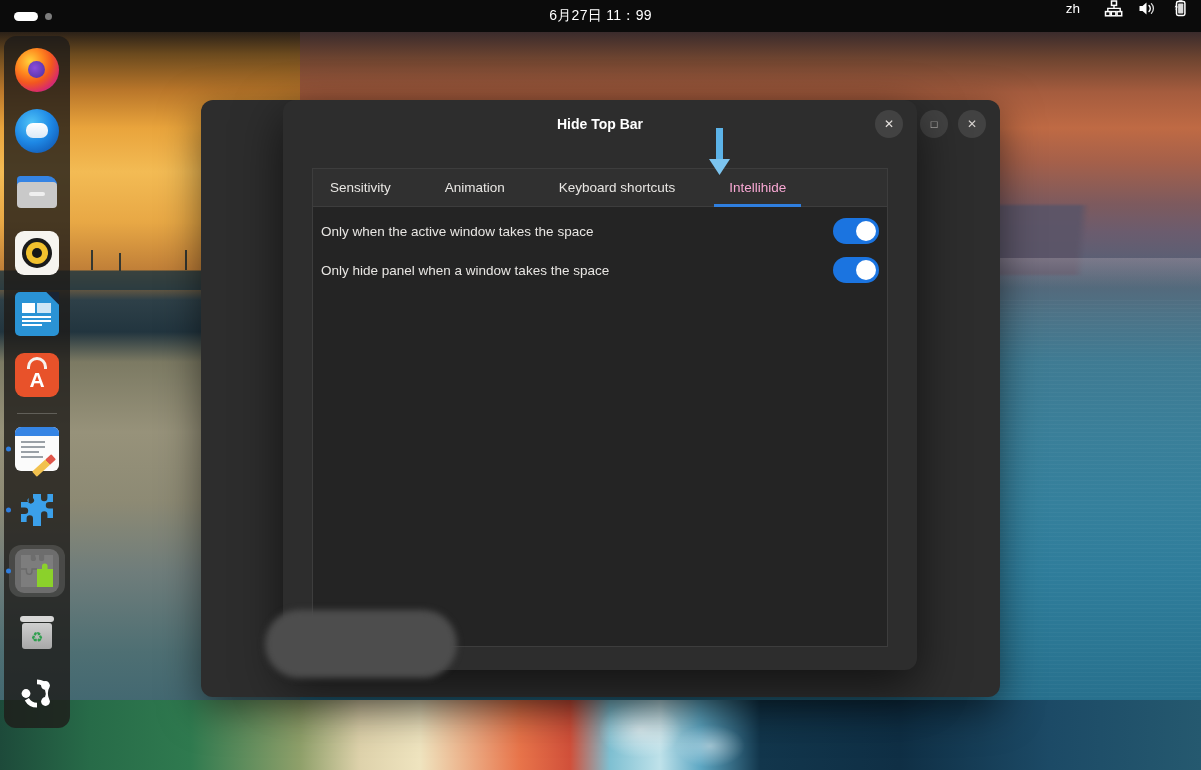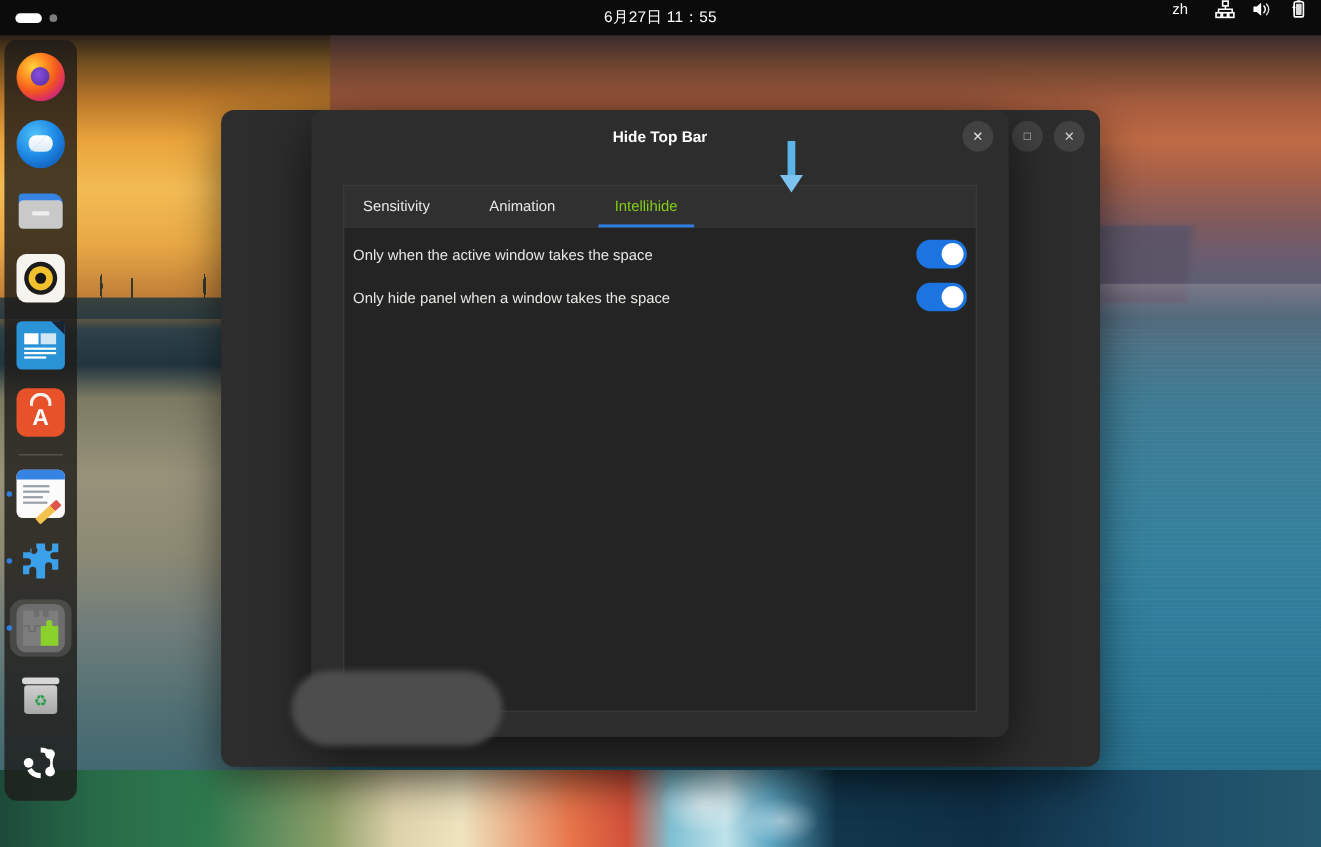--- a/index.html
+++ b/index.html
@@ -197,21 +197,21 @@
     border-bottom: 1px solid #3d3d3d;
     display: flex; align-items: stretch; gap: 20px;
   }
   .tab {
     position: relative;
     display: flex; align-items: center;
     padding: 0 17px;
     font-size: 13.5px; color: #e8e6e3;
     white-space: nowrap;
   }
-  .tab.active { color: #84cc16; }
+  .tab.active { color: #f9a8d4; }
   .tab.active::after {
     content: ""; position: absolute; left: 2px; right: 2px; bottom: -1px;
     height: 3px; background: #2f7fe0;
   }
 
   .content-panel {
     position: absolute; left: 29px; top: 107px;
     width: 576px; height: 440px;
     background: #242424;
     border: 1px solid #3d3d3d;
@@ -269,21 +269,21 @@
 </div>
 
 <div id="topbar">
 
   <div class="workspace-ind">
     <div class="ws-pill"></div>
     <div class="ws-dot"></div>
   </div>
 
   <div id="clock">
-    <span>6月27日 11：55</span>
+    <span>6月27日 11：99</span>
   </div>
 
   <div class="tray">
     <span class="lang">zh</span>
 
     <span>
       <svg width="19" height="19" viewBox="0 0 19 19">
         <rect x="7.5" y="2" width="5" height="4.4" fill="none" stroke="#fff" stroke-width="1.5"></rect>
         <rect x="1.5" y="12.6" width="4.6" height="4.2" fill="none" stroke="#fff" stroke-width="1.5"></rect>
         <rect x="7.3" y="12.6" width="4.6" height="4.2" fill="none" stroke="#fff" stroke-width="1.5"></rect>
@@ -450,20 +450,23 @@
     </div>
   </div>
 
   <div class="tabbar">
     <div class="tab">
       <span>Sensitivity</span>
     </div>
     <div class="tab">
       <span>Animation</span>
     </div>
+    <div class="tab">
+      <span>Keyboard shortcuts</span>
+    </div>
     <div class="tab active">
       <span>Intellihide</span>
     </div>
   </div>
 
   <div class="content-panel">
 
     <div class="setting-row">
       <span class="setting-label">Only when the active window takes the space</span>
       <div class="toggle">

